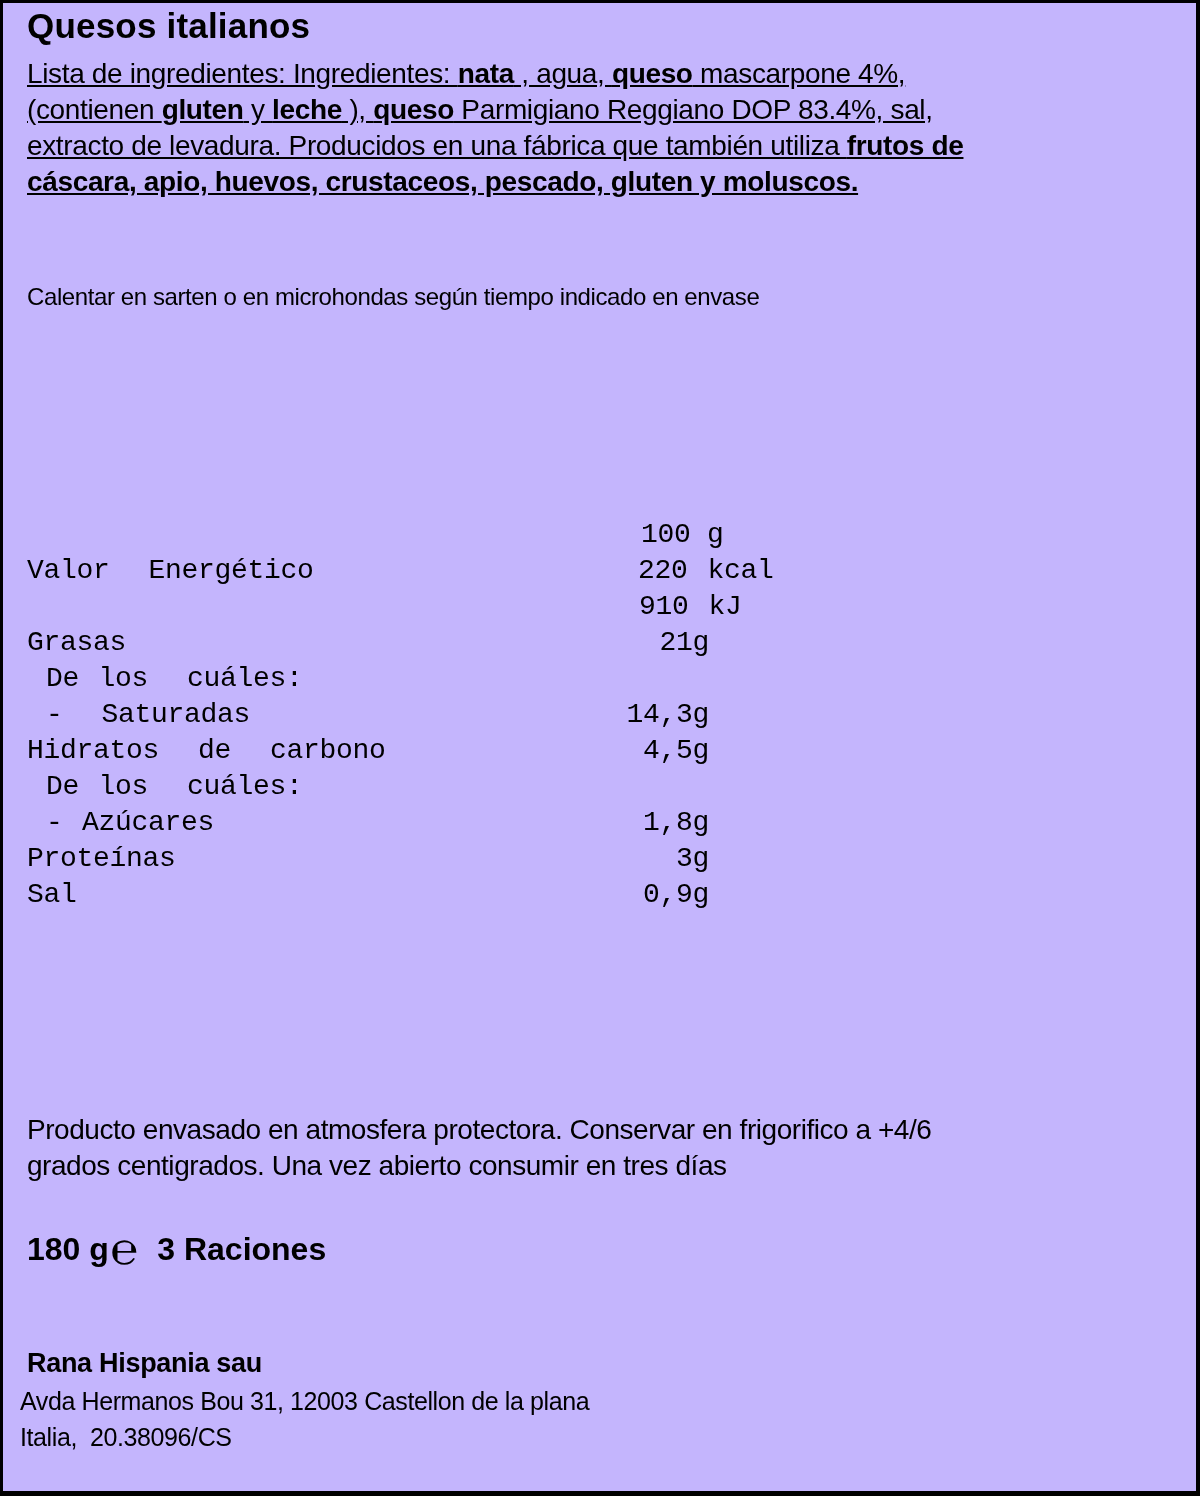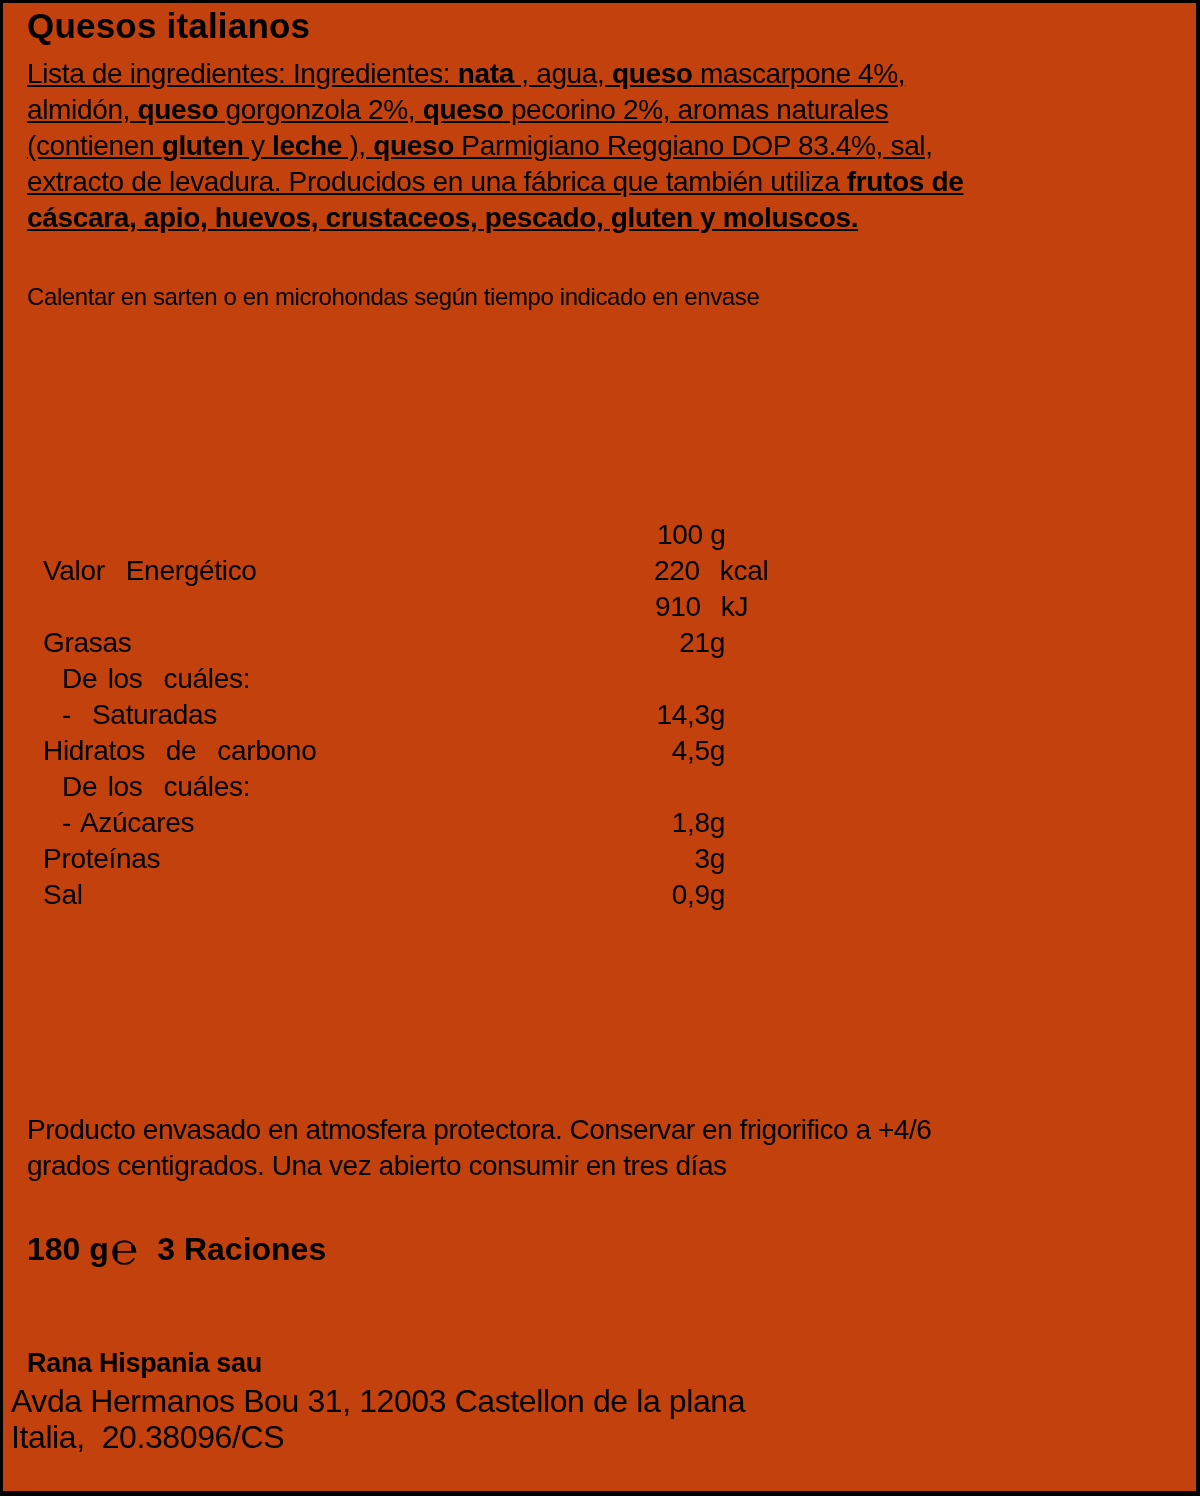--- a/index.html
+++ b/index.html
@@ -19,21 +19,21 @@
       position: absolute;
       left: 0;
       top: 0;
       width: 1200px;
       height: 1496px;
       box-sizing: border-box;
       border-top: 3px solid #000;
       border-left: 3px solid #000;
       border-right: 4px solid #000;
       border-bottom: 5px solid #000;
-      background: #c2410c;
+      background: #c4b5fd;
     }
     .abs {
       position: absolute;
       white-space: nowrap;
     }
     .title {
       left: 24px;
       top: 2px;
       font-size: 35px;
       font-weight: bold;
@@ -59,23 +59,24 @@
     }
     .usage {
       left: 24px;
       top: 276px;
       font-size: 24px;
       line-height: 36px;
       letter-spacing: -0.4px;
     }
     .nutrition {
       position: absolute;
-      left: 40px;
+      left: 24px;
       top: 514px;
       width: 760px;
+      font-family: Liberation Mono, monospace;
     }
     .nrow {
       position: relative;
       height: 36px;
       font-size: 28px;
       line-height: 36px;
       letter-spacing: -0.3px;
     }
     .nrow .label {
       position: absolute;
@@ -143,41 +144,40 @@
     .company {
       left: 24px;
       top: 1342px;
       font-size: 27px;
       font-weight: bold;
       line-height: 36px;
       letter-spacing: -0.3px;
     }
     .address {
       position: absolute;
-      left: 8px;
+      left: 17px;
       top: 1380px;
-      font-size: 32px;
+      font-size: 25px;
       line-height: 36px;
       letter-spacing: -0.4px;
     }
     .address .line {
       display: block;
       white-space: pre;
     }
   </style>
 </head>
 <body>
 
 <div class="frame">
 
   <div class="abs title">Quesos italianos</div>
 
   <div class="ingredients">
     <span class="line"><span>Lista de ingredientes: Ingredientes: </span><b>nata</b><span> , agua, </span><b>queso</b><span> mascarpone 4%,</span></span>
-    <span class="line"><span>almidón, </span><b>queso</b><span> gorgonzola 2%, </span><b>queso</b><span> pecorino 2%, aromas naturales</span></span>
     <span class="line"><span>(contienen </span><b>gluten</b><span> y </span><b>leche</b><span> ), </span><b>queso</b><span> Parmigiano Reggiano DOP 83.4%, sal,</span></span>
     <span class="line"><span>extracto de levadura. Producidos en una fábrica que también utiliza </span><b>frutos de</b></span>
     <span class="line"><b>cáscara, apio, huevos, crustaceos, pescado, gluten y moluscos.</b></span>
   </div>
 
   <div class="abs usage">Calentar en sarten o en microhondas según tiempo indicado en envase</div>
 
   <div class="nutrition">
     <div class="nrow">
       <span class="value-left header">100 g</span>

